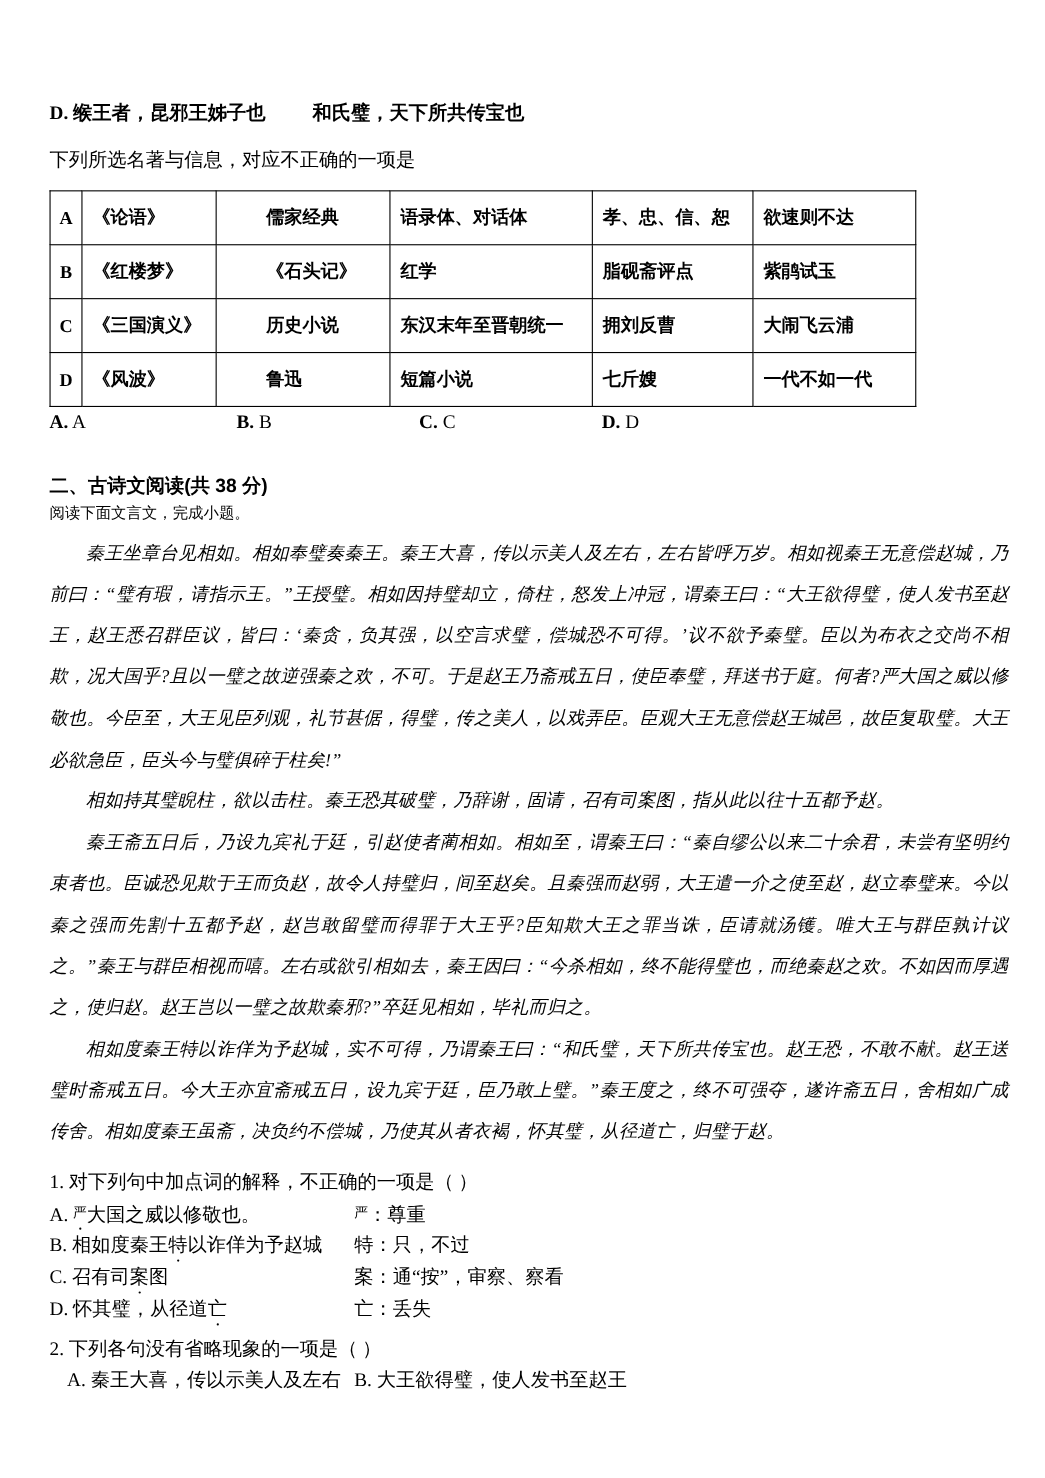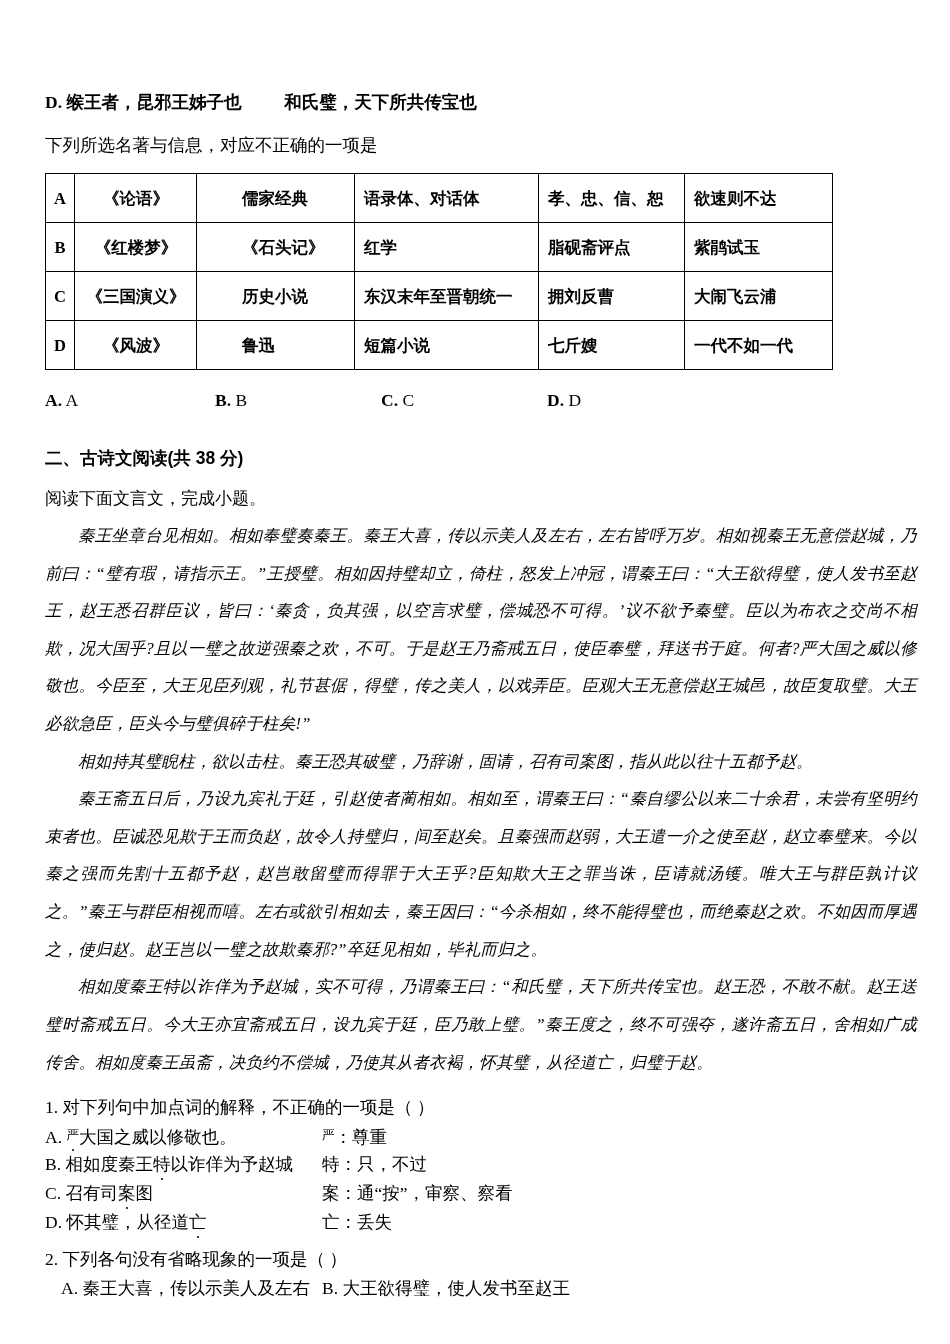--- a/index.html
+++ b/index.html
@@ -71,31 +71,31 @@
     line-height: 1.3;
     font-family: "Liberation Sans", "DejaVu Sans", sans-serif;
   }
   table.info-table td.idx {
     width: 22px;
     text-align: center;
     padding-left: 3px;
     padding-right: 3px;
     font-family: "Liberation Serif", serif;
   }
-  table.info-table td.c1 { width: 104px; text-align: center; }
+  table.info-table td.c1 { width: 104px; }
   table.info-table td.c2 { width: 104px; padding-left: 45px; }
   table.info-table td.c3 { width: 166px; margin-left: 32px; }
   table.info-table td.c4 { width: 128px; }
   table.info-table td.c5 { width: 130px; }
 
   
   .choice-row {
     position: relative;
     height: 30px;
-    margin-top: 20px;
+    margin-top: 3px;
     font-size: 17.5px;
   }
   .choice-row .ch {
     position: absolute;
     top: 0;
     white-space: nowrap;
   }
   .choice-row .ch .lab {
     font-weight: bold;
   }
@@ -106,23 +106,23 @@
 
   
   .sec-head {
     font-size: 17.5px;
     font-weight: bold;
     margin-top: 25px;
     line-height: 1.5;
     font-family: "Liberation Sans", "DejaVu Sans", sans-serif;
   }
   .sec-sub {
-    font-size: 17px;
+    font-size: 14px;
     line-height: 1.5;
-    margin-top: 14px;
+    margin-top: 2px;
     margin-bottom: 6px;
   }
 
   
   .passage {
     margin-top: 6px;
   }
   .passage p {
     margin: 0 0 0 0;
     font-size: 16.5px;

